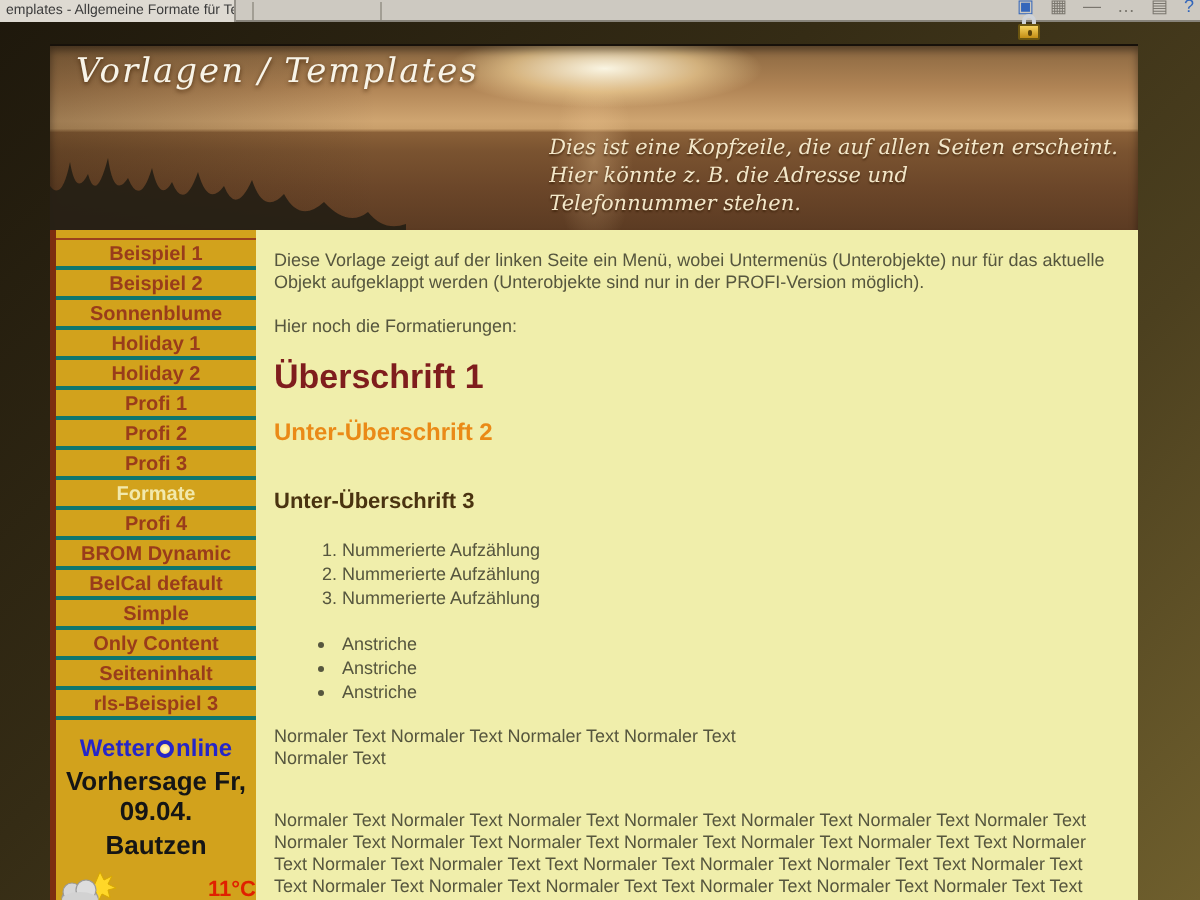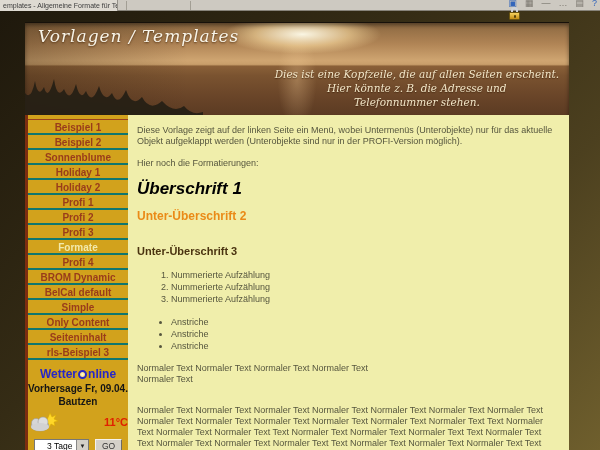--- a/index.html
+++ b/index.html
@@ -53,21 +53,21 @@
       linear-gradient(90deg, rgba(45,28,12,0.30), rgba(45,28,12,0) 30%),
       linear-gradient(180deg,#8a6740 0%,#b08455 22%,#cfa571 40%,#c99f6b 44%,#8a6038 46%,#7a5330 56%,#6b4629 76%,#5a3a22 100%);
     box-shadow: inset 0 2px 4px rgba(0,0,0,0.45);
   }
   .header-title {
     position:absolute; left:13px; top:3px;
     font:italic 17px "DejaVu Serif", serif; letter-spacing:1px;
     color:#f8f4e8; text-shadow:0 1px 2px rgba(60,30,0,0.7);
   }
   .header-note {
-    position:absolute; right:10px; top:44px; text-align:center;
+    position:absolute; right:10px; top:44px; text-align:left;
     font:italic 10.5px "DejaVu Serif", serif; line-height:14px;
     color:#f3e7c9; text-shadow:0 1px 1px rgba(50,25,0,0.6);
   }
   .grass { position:absolute; left:0; bottom:0; }
 
   
   .sidebar {
     position:absolute; left:25px; top:115px; width:103px; height:335px;
     background:#d2a21c; border-left:3px solid #7c2d10;
   }
@@ -79,42 +79,42 @@
   }
   .menu-item.active { color:#f2e9ab; }
 
   .weather { text-align:center; padding-top:7px; }
   .wo-logo { font-size:12px; font-weight:bold; color:#2626c8; letter-spacing:0; }
   .wo-o {
     display:inline-block; width:9px; height:9px; border-radius:50%;
     border:2px solid #2626c8; background:radial-gradient(#fffbe0,#ffd74d);
     vertical-align:-1px; margin:0 1px;
   }
-  .wo-sub { font-size:10px; font-weight:bold; color:#151515; margin-top:2px; }
+  .wo-sub { font-size:13px; font-weight:bold; color:#151515; margin-top:2px; }
   .wo-row { display:flex; align-items:center; justify-content:space-between; gap:10px; margin-top:4px; height:22px; }
   .wo-temp { color:#e02000; font-weight:bold; font-size:11px; }
   .wo-controls { display:flex; justify-content:center; gap:6px; margin-top:6px; }
   .wo-select { width:55px; height:15px; background:#fff; border:1px solid #777; display:flex; cursor:pointer; }
   .wo-select-text { flex:1; font-size:8.5px; line-height:13px; padding-left:12px; text-align:left; color:#000; }
   .wo-select-btn { width:12px; background:#d4d0c8; border-left:1px solid #888; font-size:6px; line-height:13px; color:#222; text-align:center; }
   .wo-go {
     width:27px; height:15px; background:#d4d0c8; color:#333;
     border:1px solid; border-color:#f4f2ee #6e6a64 #6e6a64 #f4f2ee;
     font-size:8.5px; line-height:12px; text-align:center; cursor:pointer;
   }
 
   
   .content {
     position:absolute; left:128px; top:115px; width:441px; height:409px;
     background:#f0eeab; padding:10px 9px; overflow:hidden;
     color:#56563e; font-size:9px; line-height:11px;
   }
   .content p.intro  { margin:0 0 11px; }
   .content p.intro2 { margin:0 0 6px; }
-  .content h1 { font-size:17px; color:#000000; margin:14px 0 17px;font-style:italic; }
+  .content h1 { font-size:17px; color:#7f1d1d; margin:14px 0 17px; }
   .content h2 { font-size:12px; color:#ea8a17; margin:0 0 24px; }
   .content h3 { font-size:11px; color:#4a3310; margin:0 0 13px; }
   .content ol { margin:0 0 12px 0; padding-left:34px; }
   .content ul { margin:0 0 11px 0; padding-left:34px; list-style:disc; }
   .content li { margin-bottom:1px; }
   .content p.short { margin:0 0 20px; }
   .content p.long  { margin:0; }
 </style>
 </head>
 <body>

